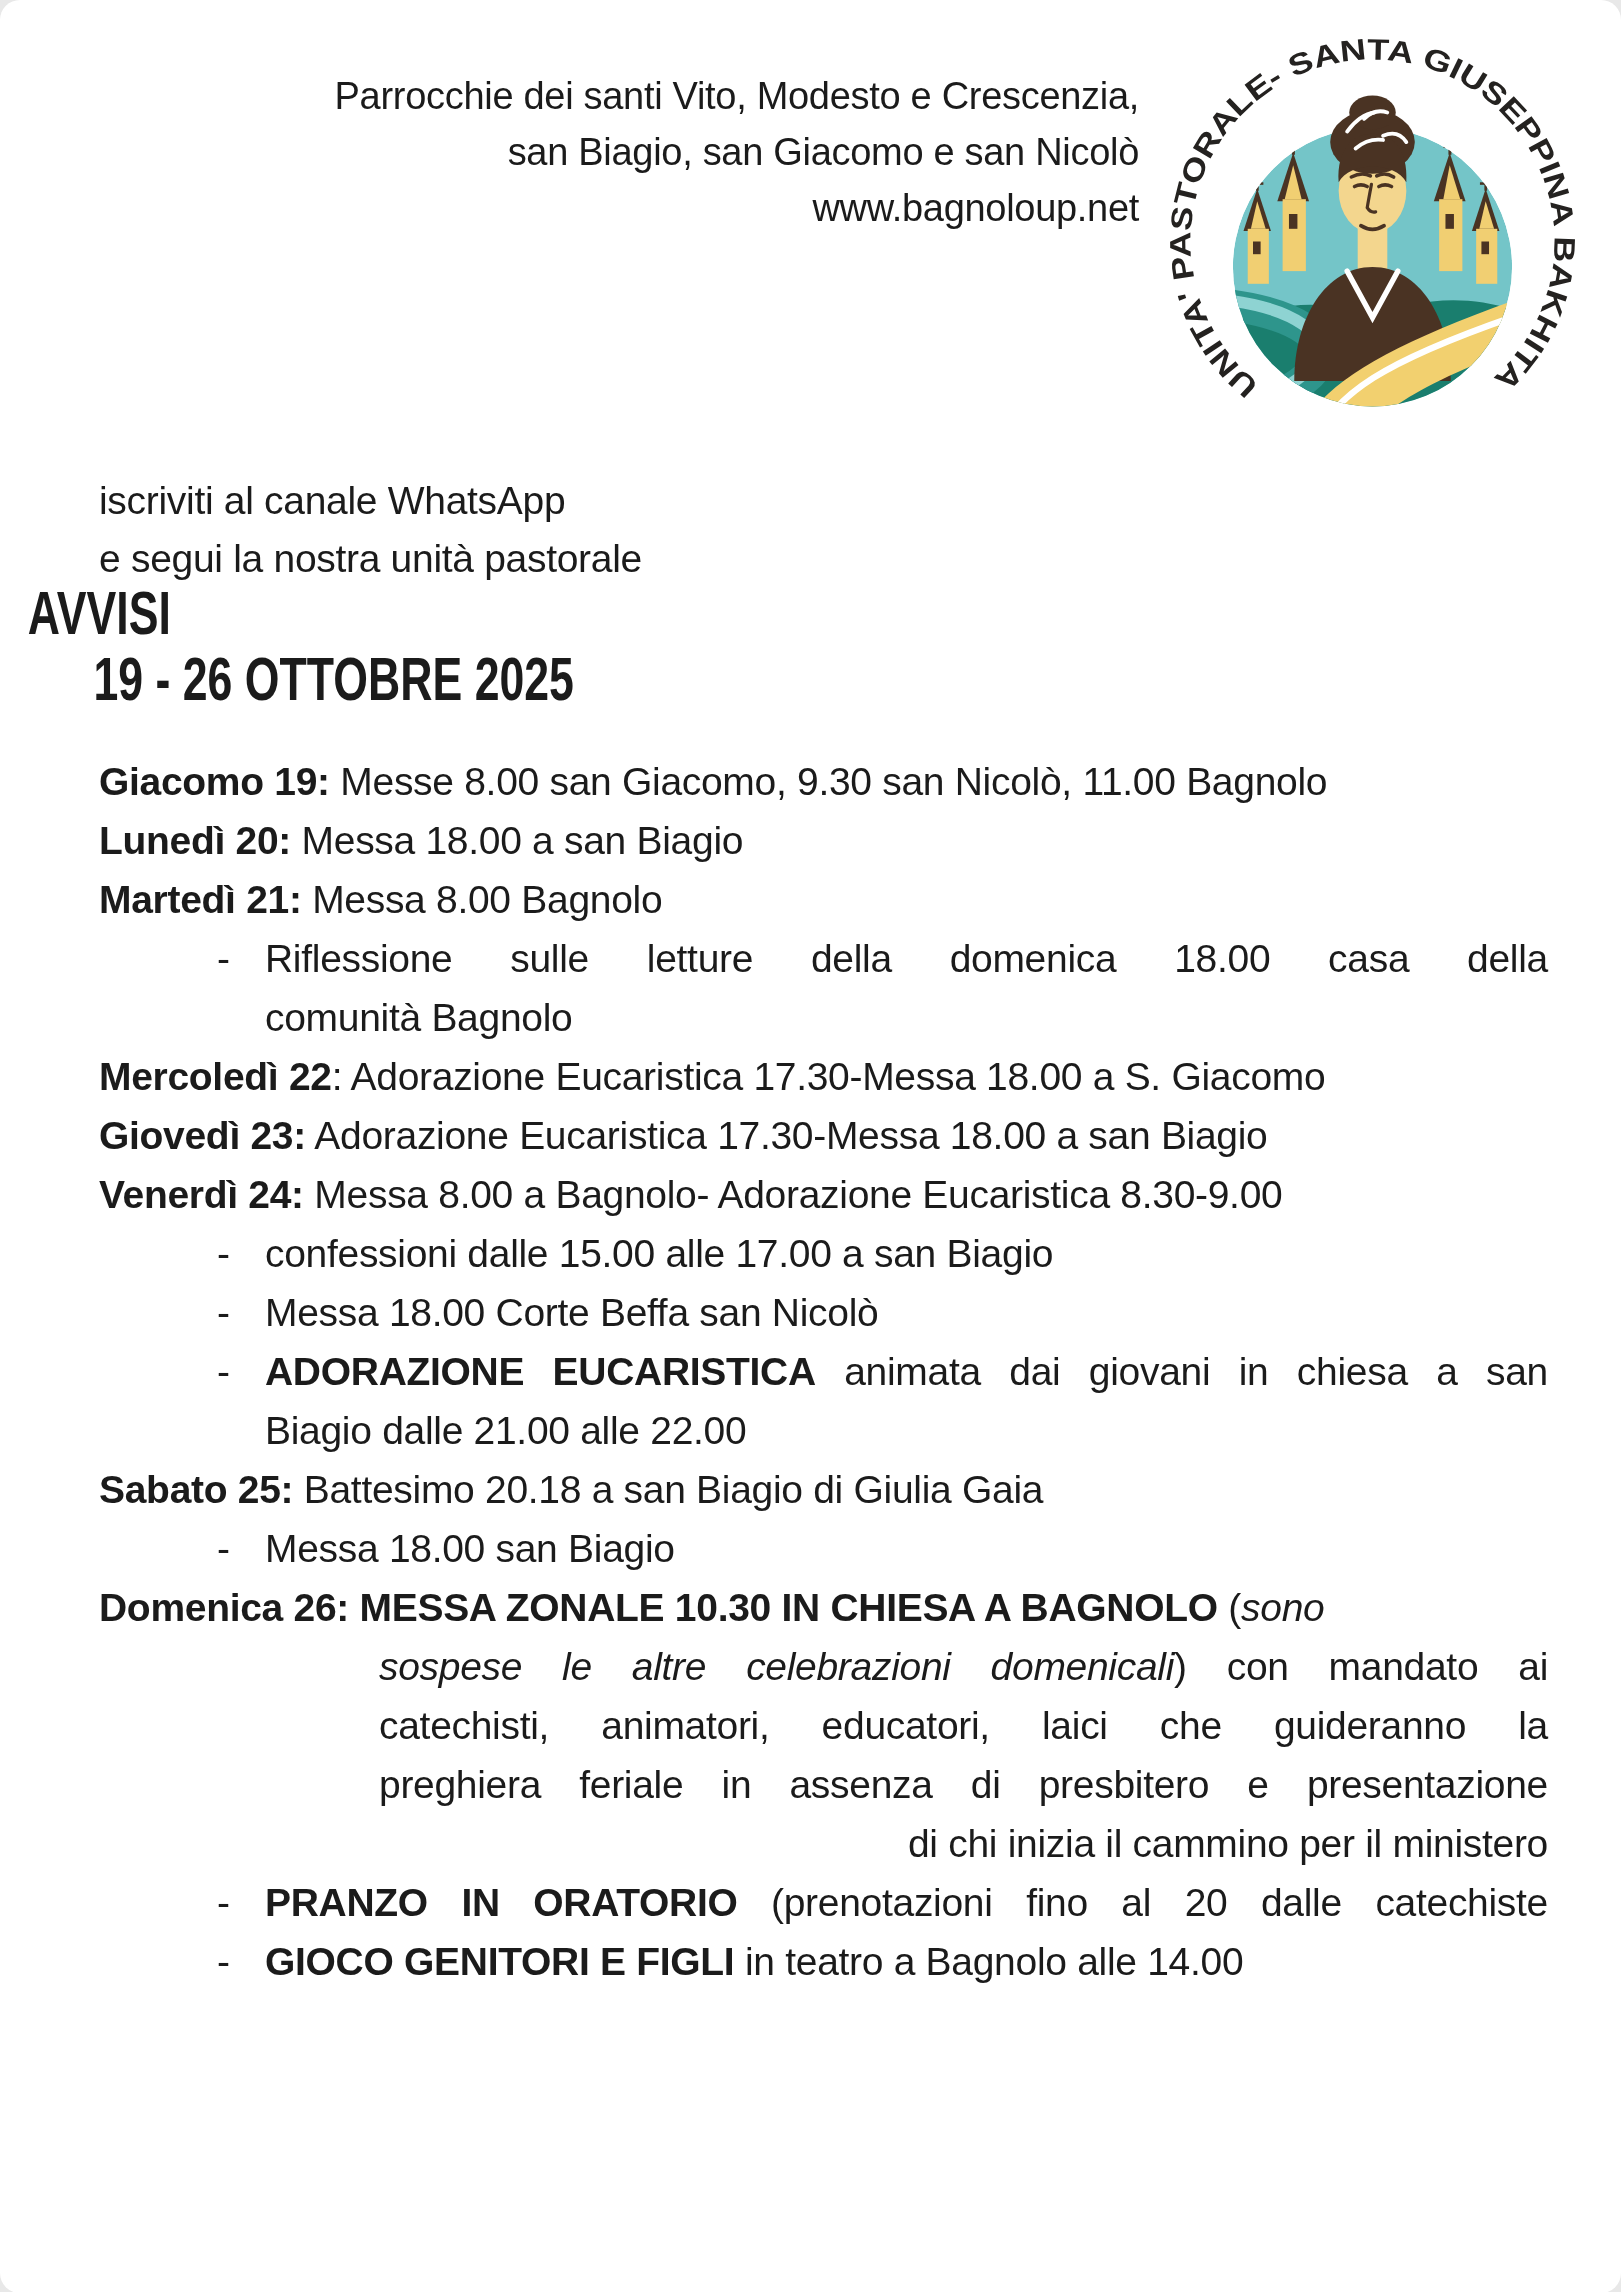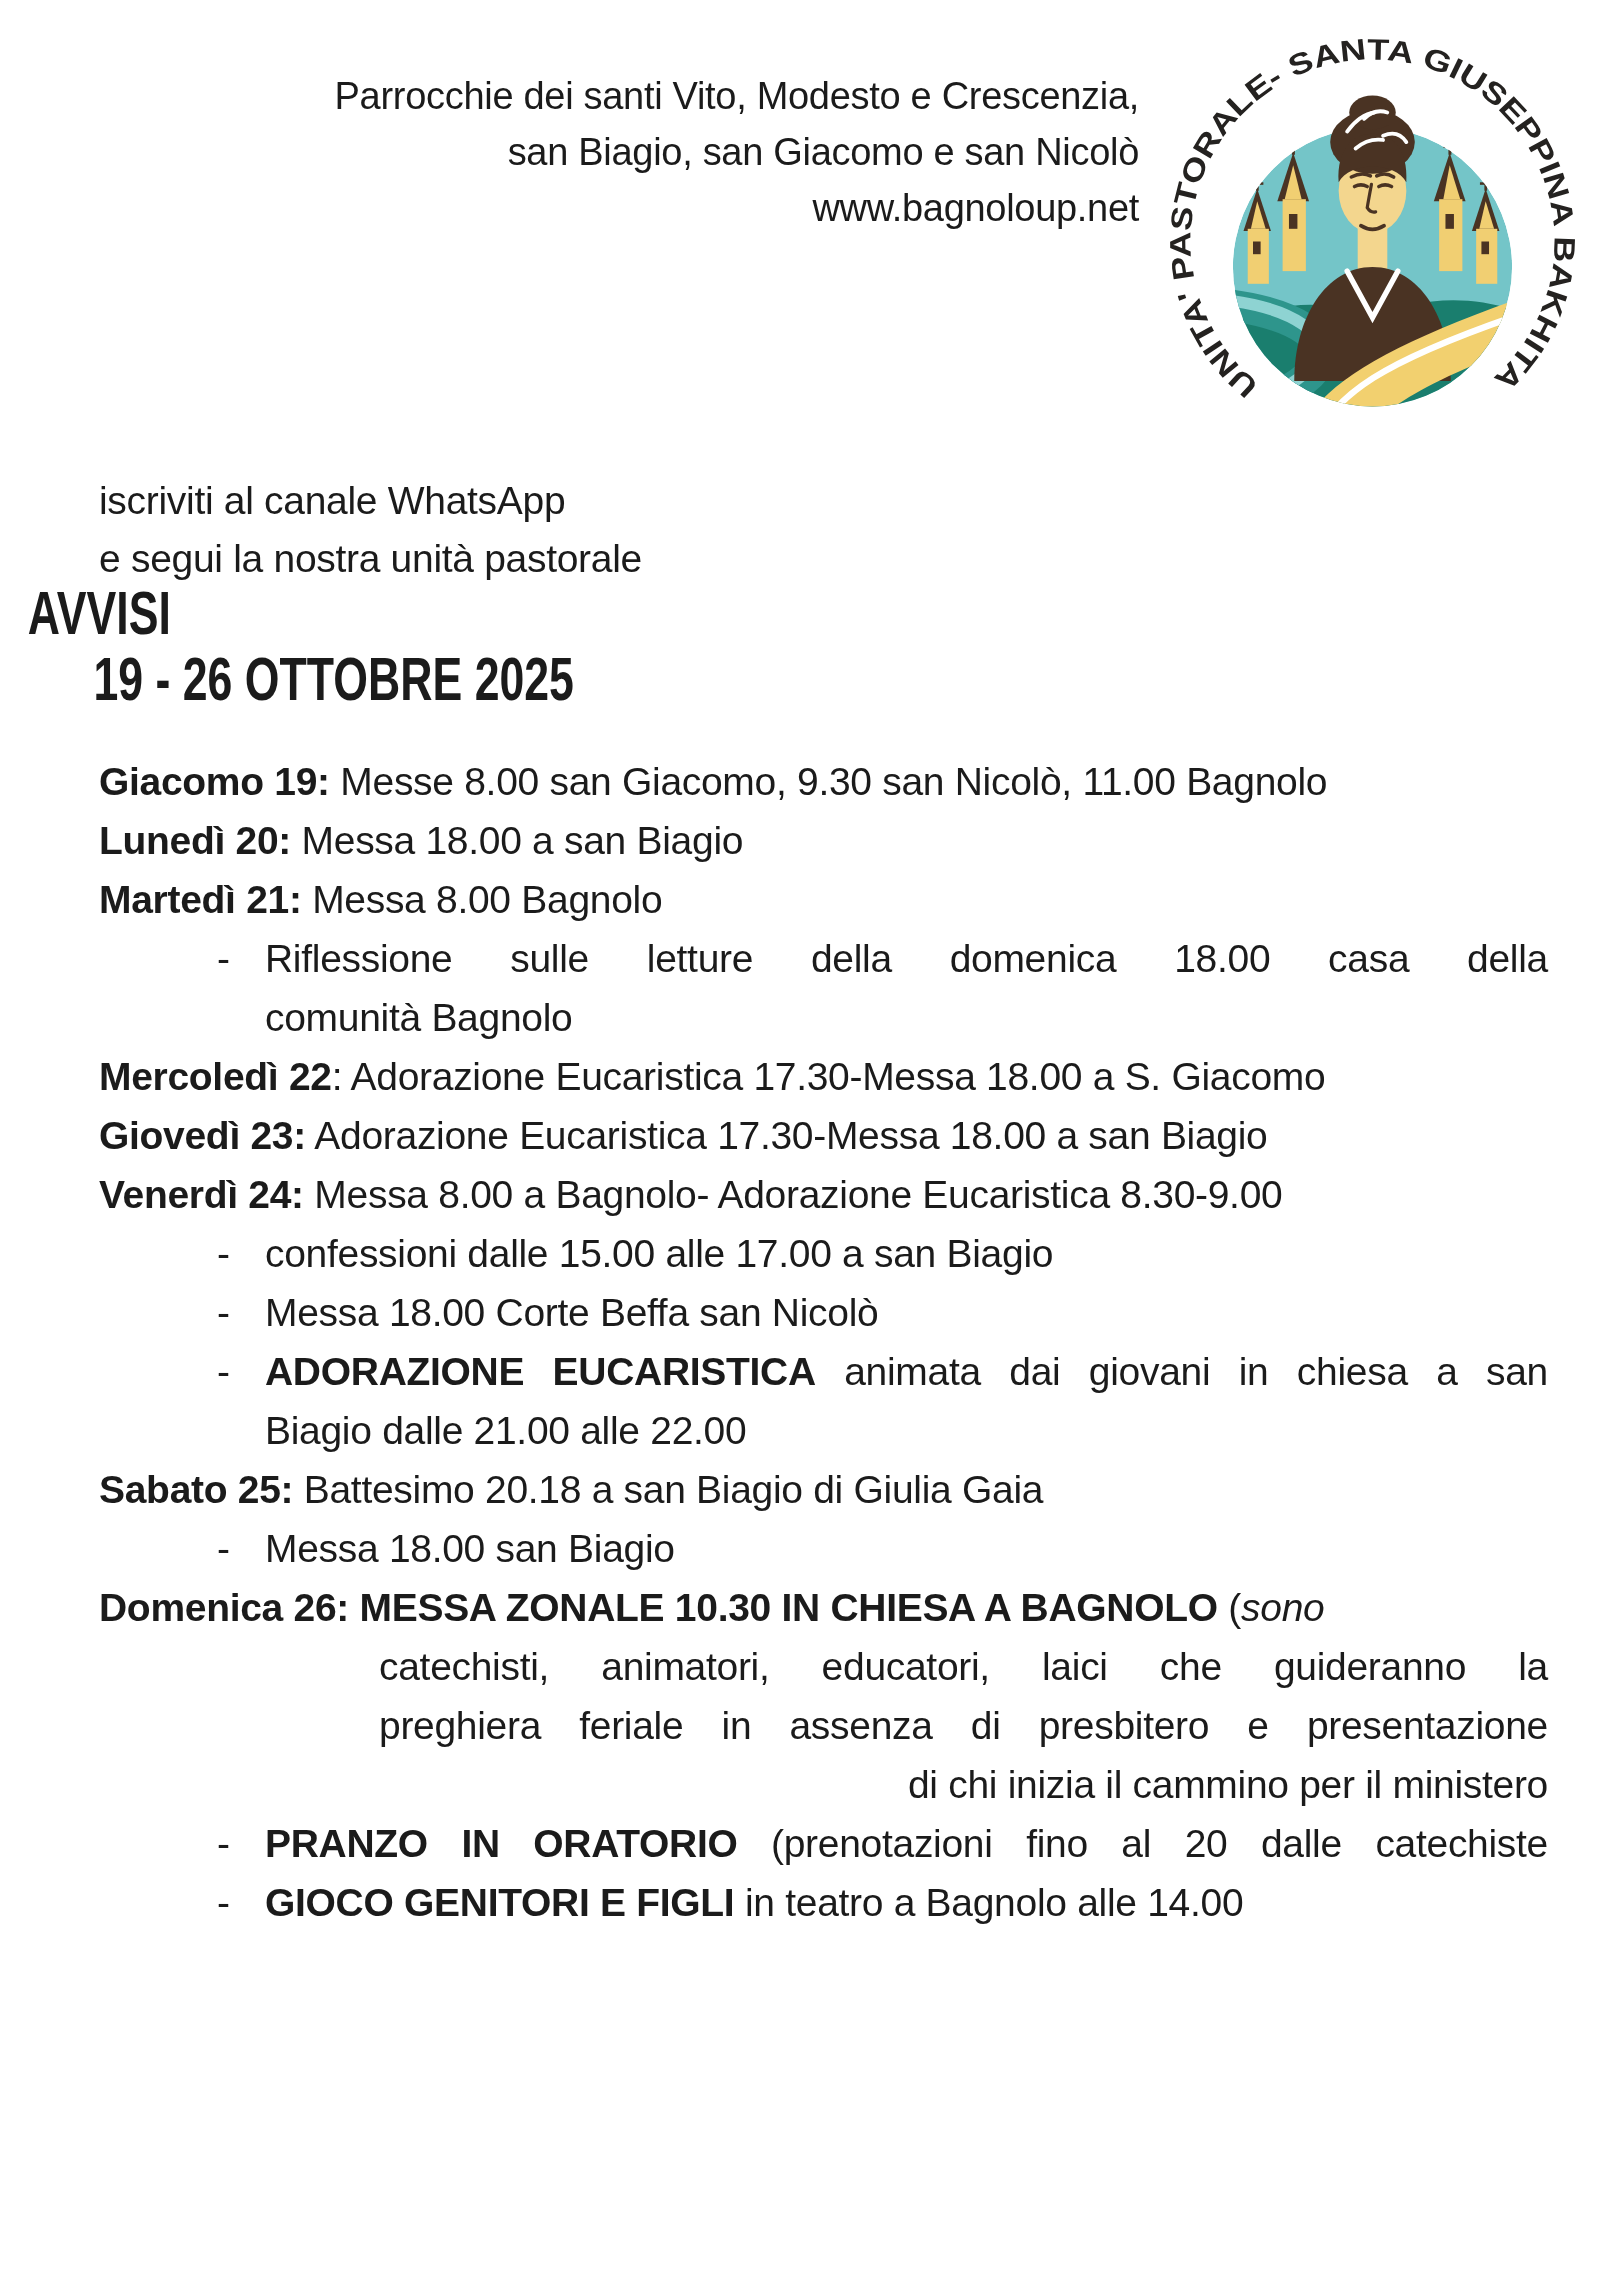--- a/index.html
+++ b/index.html
@@ -1,19 +1,20 @@
 <!DOCTYPE html>
 <html style="font-size:14.3px"><head>
 <meta charset="utf-8">
 <style>
   html,body { margin:0; padding:0; background:#e8e8e8; }
   .page {
     position:relative; width:1621px; height:2293px; background:#ffffff;
     font-family:"Liberation Sans", sans-serif; color:#1b1b1b; overflow:hidden;
     margin:0 auto;
+    border-radius:20px;
   }
   
   .header-text {
     position:absolute; top:68px; right:482px; text-align:right;
     font-size:38px; line-height:56px; letter-spacing:-0.3px; white-space:nowrap;
   }
   .logo { position:absolute; left:1161px; top:30px; width:423px; height:423px; }
   .whatsapp {
     position:absolute; left:99px; top:472px;
     font-size:39px; line-height:58px; letter-spacing:-0.3px; white-space:nowrap;
@@ -161,20 +162,21 @@
 
     <div class="ln bullet"><span class="dash">-</span><span>confessioni dalle 15.00 alle 17.00 a san Biagio</span></div>
     <div class="ln bullet"><span class="dash">-</span><span>Messa 18.00 Corte Beffa san Nicolò</span></div>
     <div class="jl bullet"><span class="dash">-</span><b>ADORAZIONE EUCARISTICA</b><span> animata dai giovani in chiesa a san</span></div>
     <div class="ln cont"><span>Biagio dalle 21.00 alle 22.00</span></div>
 
     <div class="ln"><b>Sabato 25:</b><span> Battesimo 20.18 a san Biagio di Giulia Gaia</span></div>
     <div class="ln bullet"><span class="dash">-</span><span>Messa 18.00 san Biagio</span></div>
 
     <div class="ln"><b>Domenica 26: MESSA ZONALE 10.30 IN CHIESA A BAGNOLO</b><span> (</span><span class="it">sono</span></div>
+    <div class="jl hang"><span class="it">sospese le altre celebrazioni domenicali</span><span>) con mandato ai</span></div>
     <div class="jl hang"><span>catechisti, animatori, educatori, laici che guideranno la</span></div>
     <div class="jl hang"><span>preghiera feriale in assenza di presbitero e presentazione</span></div>
     <div class="ln hang"><span>di chi inizia il cammino per il ministero</span></div>
 
     <div class="jl bullet"><span class="dash">-</span><b>PRANZO IN ORATORIO</b><span> (prenotazioni fino al 20 dalle catechiste</span></div>
     <div class="ln bullet"><span class="dash">-</span><b>GIOCO GENITORI E FIGLI</b><span> in teatro a Bagnolo alle 14.00</span></div>
 
   </div>
 </div>
 

